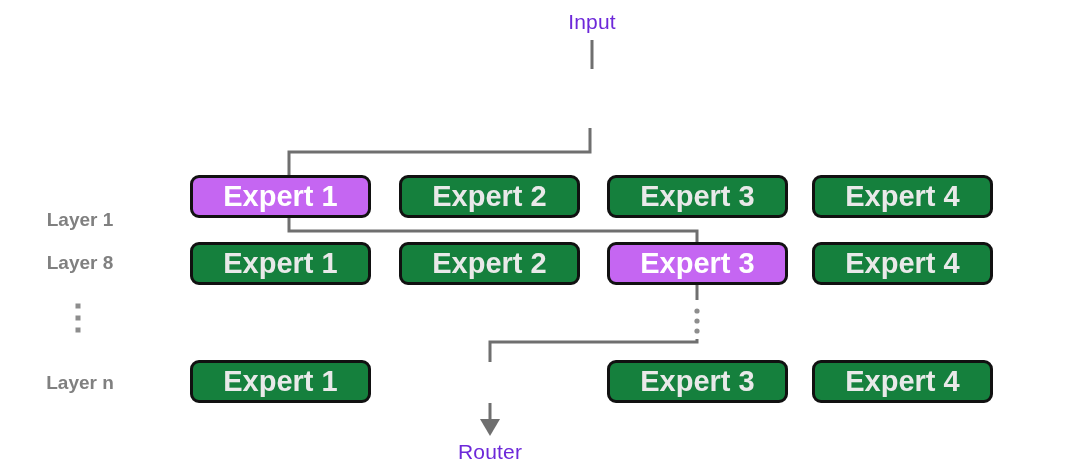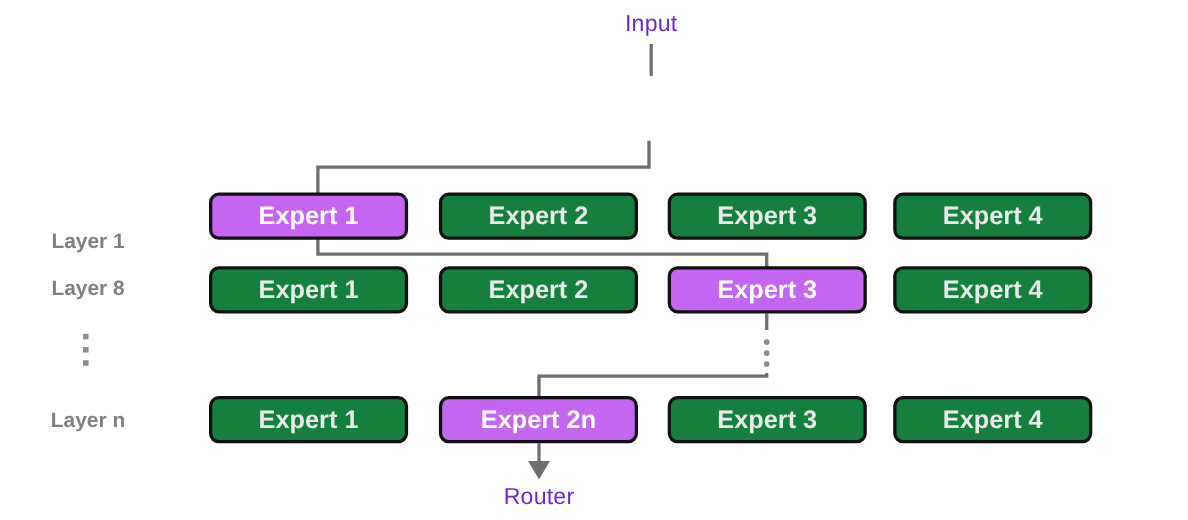--- a/index.html
+++ b/index.html
@@ -59,21 +59,21 @@
   }
   .router-box {
     border: 3px solid #5b4a3e;
     background: #f6dec5;
     color: #473a31;
     font-size: 25px;
     border-radius: 10px;
   }
   .expert-box {
     border: 3px solid #111111;
-    font-size: 23px;
+    font-size: 29px;
   }
   .expert-box.inactive {
     background: #15803d;
     color: #e9e9e9;
   }
   .expert-box.active {
     background: #c566f2;
     color: #ffffff;
   }
   svg.wires {
@@ -150,23 +150,20 @@
   <div class="node-box expert-box active" style="left:607px; top:242px; width:181px; height:43px;">
     <span>Expert 3</span>
   </div>
   <div class="node-box expert-box inactive" style="left:812px; top:242px; width:181px; height:43px;">
     <span>Expert 4</span>
   </div>
 
   <div class="node-box expert-box inactive" style="left:190px; top:360px; width:181px; height:43px;">
     <span>Expert 1</span>
   </div>
-  <div class="node-box expert-box active" style="left:399px; top:360px; width:181px; height:43px;">
-    <span>Expert 2n</span>
-  </div>
   <div class="node-box expert-box inactive" style="left:607px; top:360px; width:181px; height:43px;">
     <span>Expert 3</span>
   </div>
   <div class="node-box expert-box inactive" style="left:812px; top:360px; width:181px; height:43px;">
     <span>Expert 4</span>
   </div>
 
 </div>
 
 </body></html>

